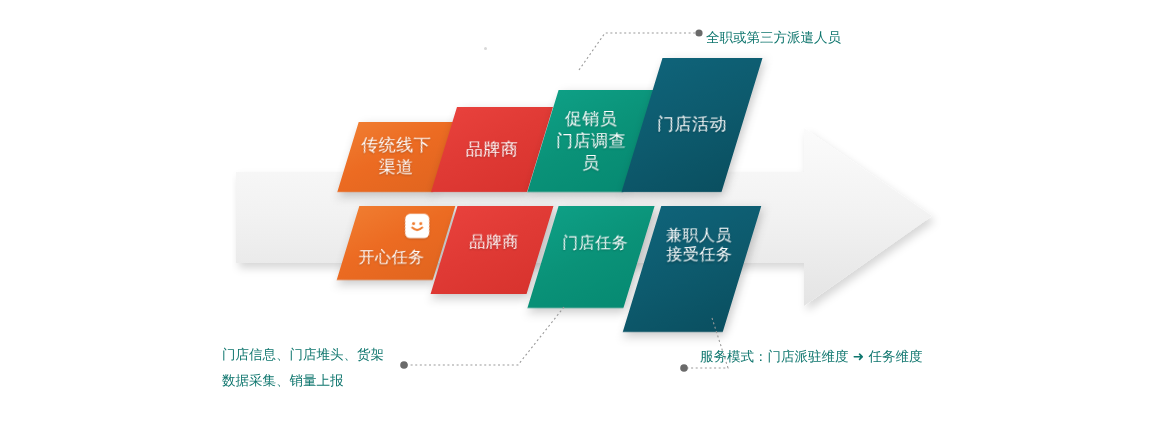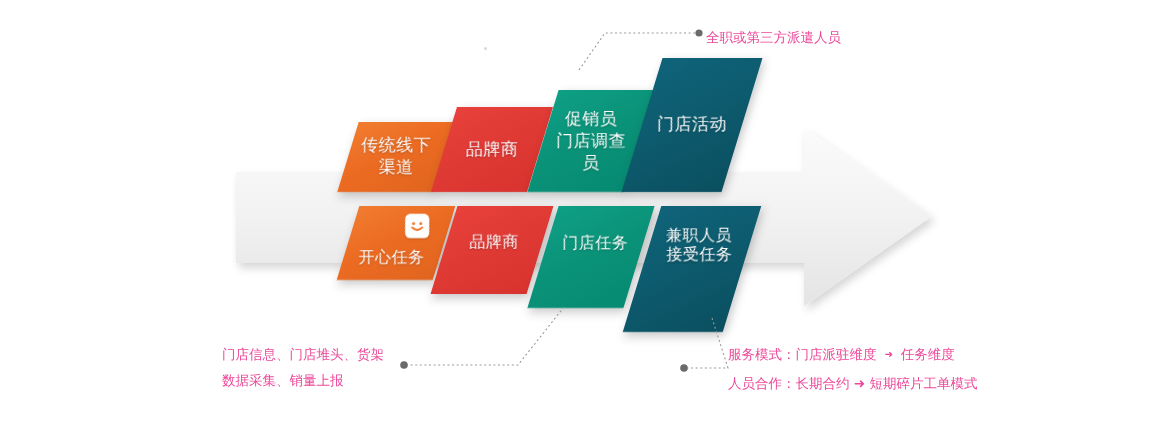--- a/index.html
+++ b/index.html
@@ -51,21 +51,21 @@
     background:#ffffff;
     transform:skewX(17deg);
     box-shadow:0 1px 2px rgba(0,0,0,.2);
   }
   .smiley svg{display:block;}
 
   
   .anno{
     position:absolute;
     font-size:13.5px;
-    color:#ec4899;
+    color:#0f766e;
     line-height:1.95;
     white-space:pre-line;
     font-family:"DejaVu Sans","Liberation Sans",sans-serif;
   }
   .leader{position:absolute;}
   .leader svg{display:block;overflow:visible;}
   .speck{position:absolute;width:3px;height:3px;border-radius:50%;background:#d8d8d8;}
 </style>
 </head>
 <body>
@@ -152,17 +152,16 @@
     </svg>
   </div>
 
   <div class="speck" style="left:484px;top:47px;"></div>
 
   <div class="anno" style="left:706px;top:24px;">全职或第三方派遣人员</div>
 
   <div class="anno" style="left:222px;top:343px;font-family:Liberation Mono, monospace;">门店信息、门店堆头、货架
 数据采集、销量上报</div>
 
-  <div class="anno" style="left:728px;top:343px;font-family:Liberation Mono, monospace;">服务模式：门店派驻维度 ➜ 任务维度</div>
+  <div class="anno" style="left:700px;top:343px;">服务模式：门店派驻维度 ➜ 任务维度</div>
 
-  <div class="anno" style="left:728px;top:370px;">人员合作：长期合约 ➜ 短期碎片工单模式</div>
 
 </div>
 
 </body></html>

